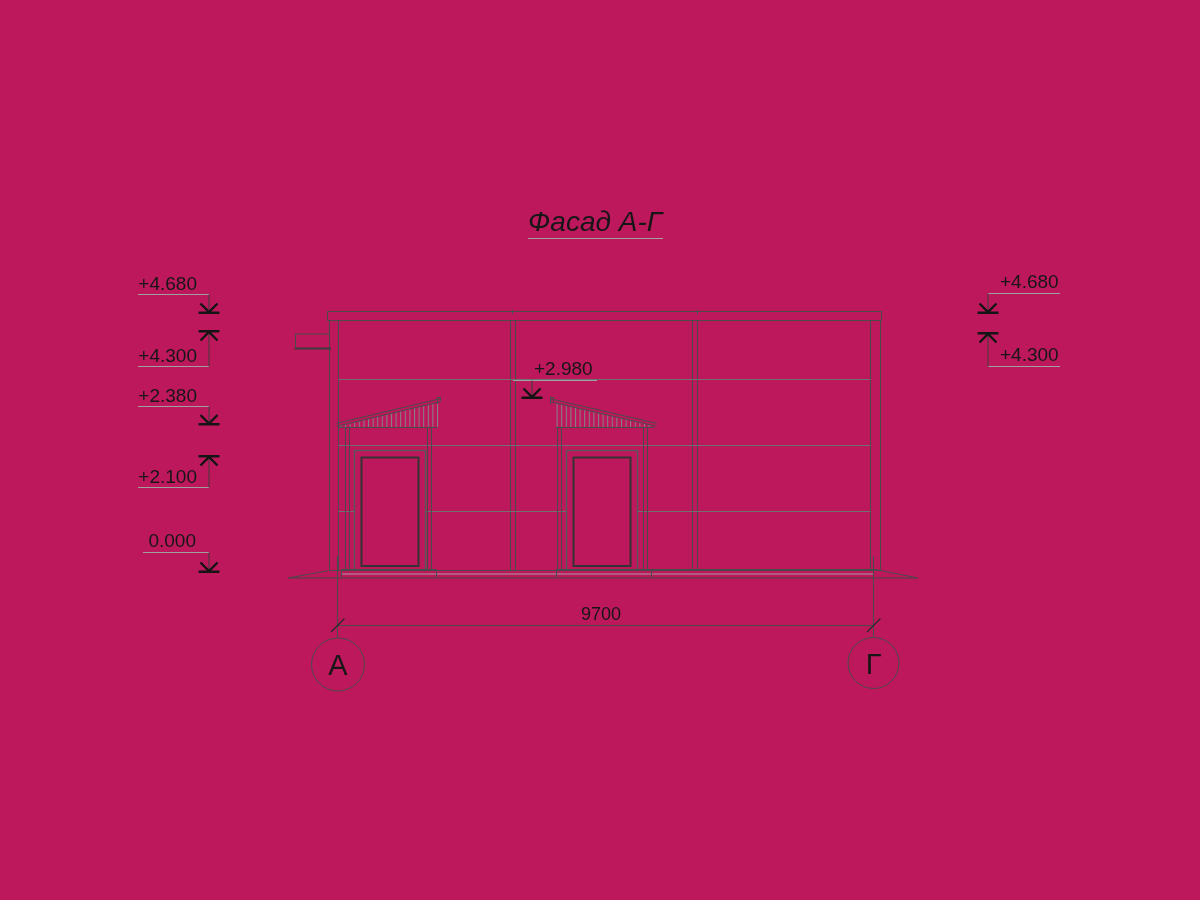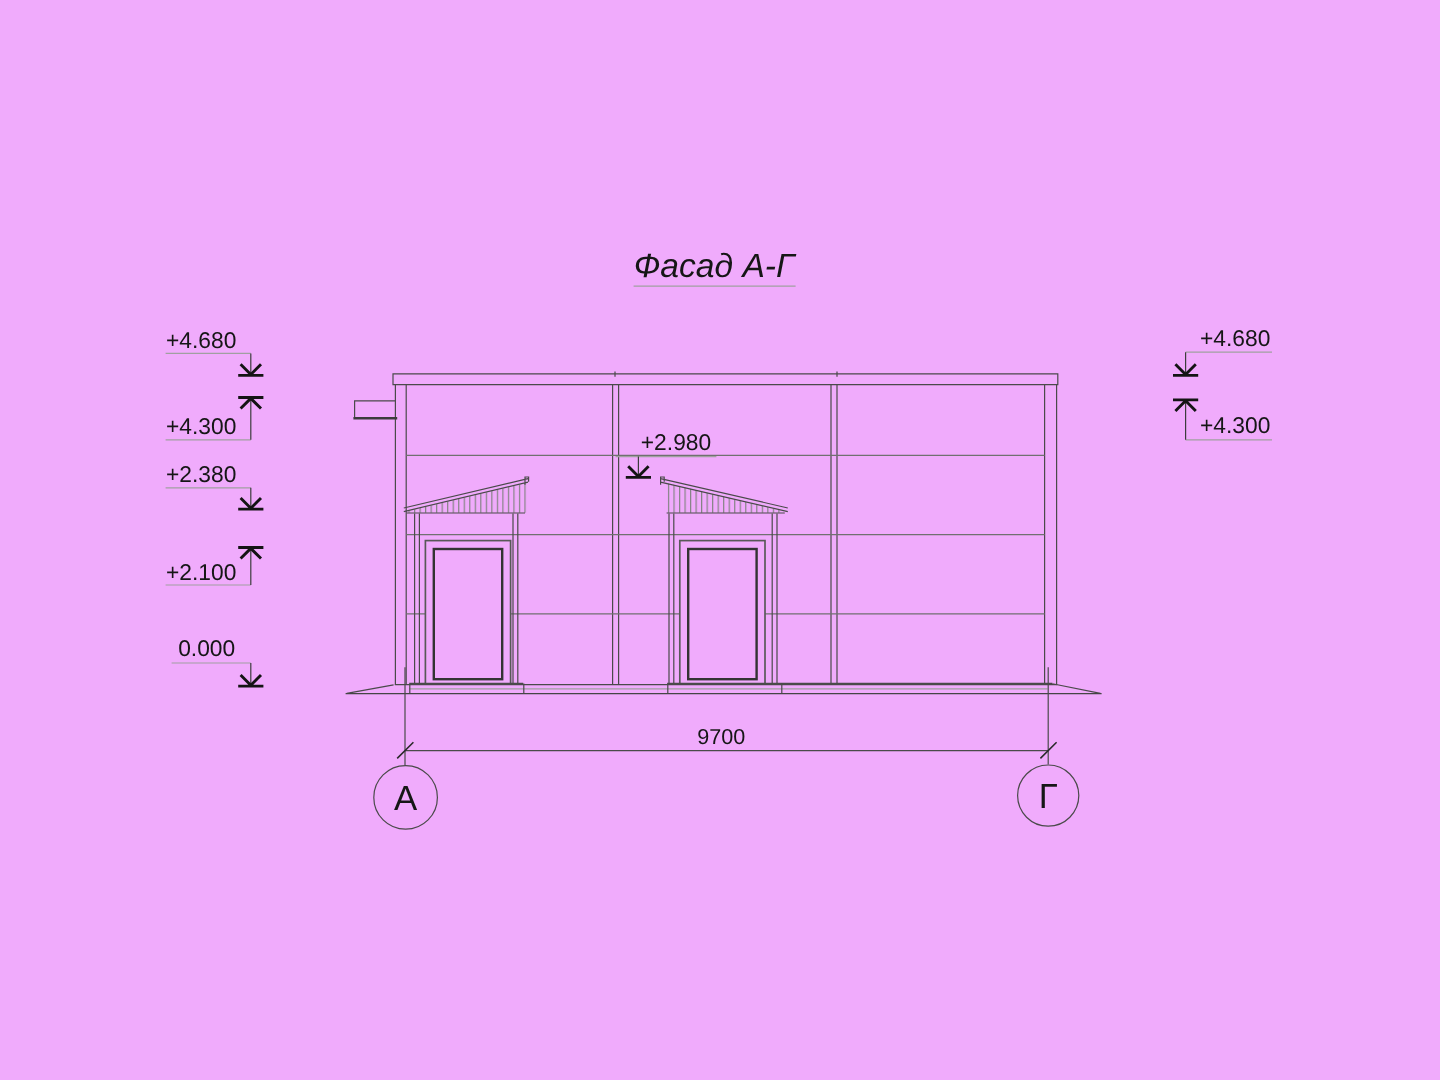--- a/index.html
+++ b/index.html
@@ -1,16 +1,16 @@
 <!DOCTYPE html>
 <html><head>
 <meta charset="utf-8">
 <style>
   html,body{margin:0;padding:0;background:#ffffff;}
-  #stage{position:relative;width:1200px;height:900px;background:#f0abfc;overflow:hidden;}
+  #stage{position:relative;width:1200px;height:900px;background:#be185d;overflow:hidden;}
   svg{position:absolute;left:0;top:0;}
   svg text{font-family:"Liberation Sans",sans-serif;fill:#161616;}
   .ln{stroke:#4a4a4a;fill:none;stroke-width:1;}
   .lnj{stroke:#707070;fill:none;stroke-width:1;}
   .lt{stroke:#a0a0a0;fill:none;stroke-width:1;}
   .stb{stroke:#3c3c3c;fill:none;stroke-width:1;}
   .ar{stroke:#141414;fill:none;stroke-width:2.4;}
   .tk{stroke:#2a2a2a;fill:none;stroke-width:1.3;}
   .dr1{stroke:#585858;fill:none;stroke-width:1.4;}
   .dr2{stroke:#333333;fill:none;stroke-width:2;}

